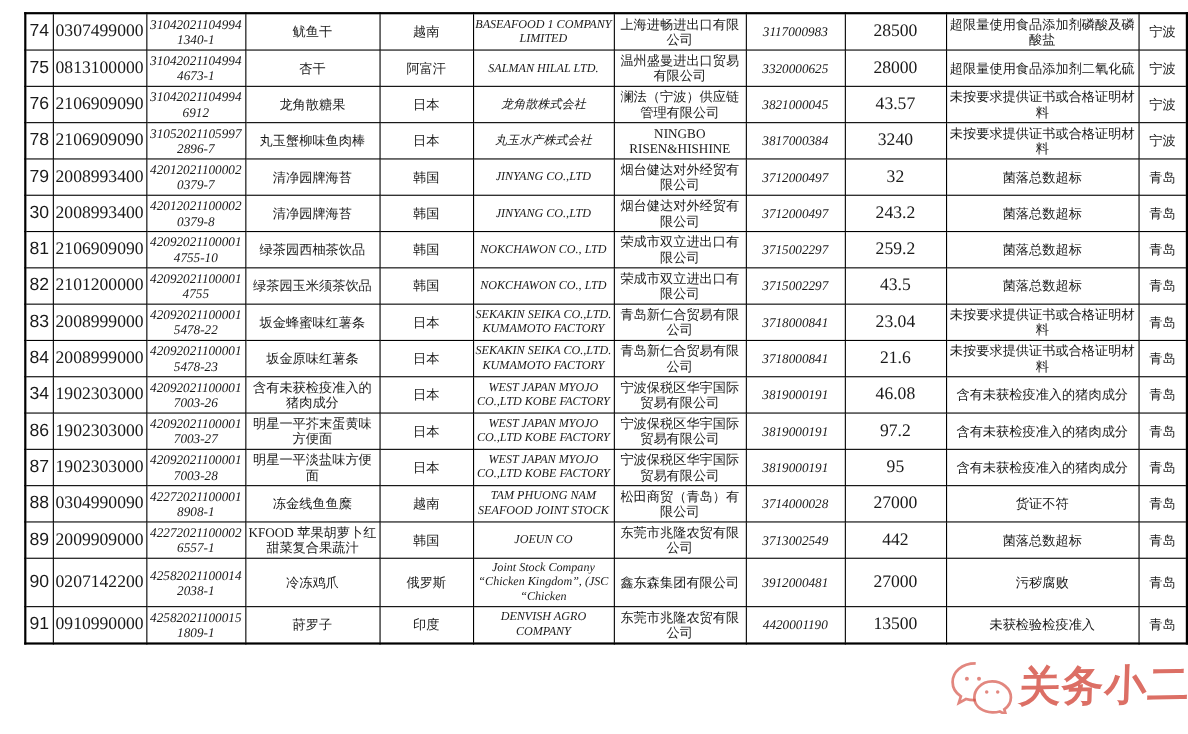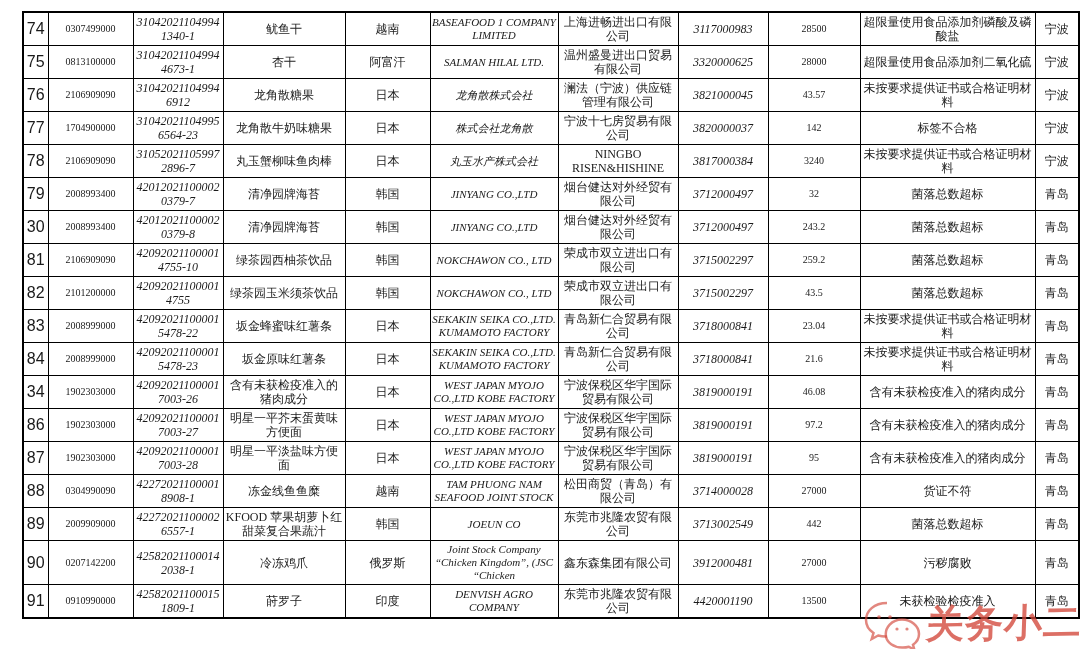--- a/index.html
+++ b/index.html
@@ -16,21 +16,21 @@
   }
   td{
     border:1px solid #000;
     text-align:center;vertical-align:middle;
     font-size:12px;line-height:14px;
     padding:2px 1px;
     word-wrap:break-word;overflow-wrap:break-word;
   }
   td.c-seq{font-family:"Liberation Sans","DejaVu Sans",sans-serif;font-size:16px;}
   td.c-notice_no,td.c-reg_no{word-break:break-all;font-size:12px;font-style:italic;}
-  td.c-hs_code,td.c-quantity{font-size:10px;}
+  td.c-hs_code,td.c-quantity{font-size:16px;}
   td.c-manufacturer{font-size:11px;line-height:13px;font-style:italic;}
   td.c-product,td.c-importer,td.c-reason{font-size:12px;}
   td.c-port{font-size:12px;}
 
   .watermark{
     position:absolute;left:862px;top:588px;width:215px;height:70px;
     display:flex;align-items:center;gap:2px;
     color:rgba(210,70,58,0.78);
     pointer-events:none;
   }
@@ -95,33 +95,20 @@
           <td class="c-product">龙角散糖果</td>
           <td class="c-origin">日本</td>
           <td class="c-manufacturer">龙角散株式会社</td>
           <td class="c-importer">澜法（宁波）供应链管理有限公司</td>
           <td class="c-reg_no">3821000045</td>
           <td class="c-quantity">43.57</td>
           <td class="c-reason">未按要求提供证书或合格证明材料</td>
           <td class="c-port">宁波</td>
         </tr>
         <tr>
-          <td class="c-seq">77</td>
-          <td class="c-hs_code">1704900000</td>
-          <td class="c-notice_no">310420211049956564-23</td>
-          <td class="c-product">龙角散牛奶味糖果</td>
-          <td class="c-origin">日本</td>
-          <td class="c-manufacturer">株式会社龙角散</td>
-          <td class="c-importer">宁波十七房贸易有限公司</td>
-          <td class="c-reg_no">3820000037</td>
-          <td class="c-quantity">142</td>
-          <td class="c-reason">标签不合格</td>
-          <td class="c-port">宁波</td>
-        </tr>
-        <tr>
           <td class="c-seq">78</td>
           <td class="c-hs_code">2106909090</td>
           <td class="c-notice_no">310520211059972896-7</td>
           <td class="c-product">丸玉蟹柳味鱼肉棒</td>
           <td class="c-origin">日本</td>
           <td class="c-manufacturer">丸玉水产株式会社</td>
           <td class="c-importer">NINGBO RISEN&amp;HISHINE</td>
           <td class="c-reg_no">3817000384</td>
           <td class="c-quantity">3240</td>
           <td class="c-reason">未按要求提供证书或合格证明材料</td>

